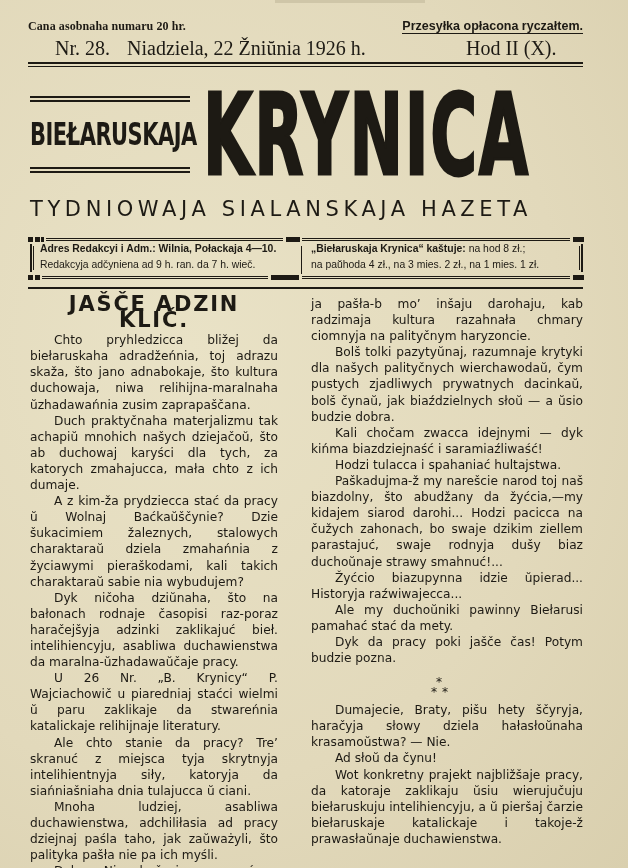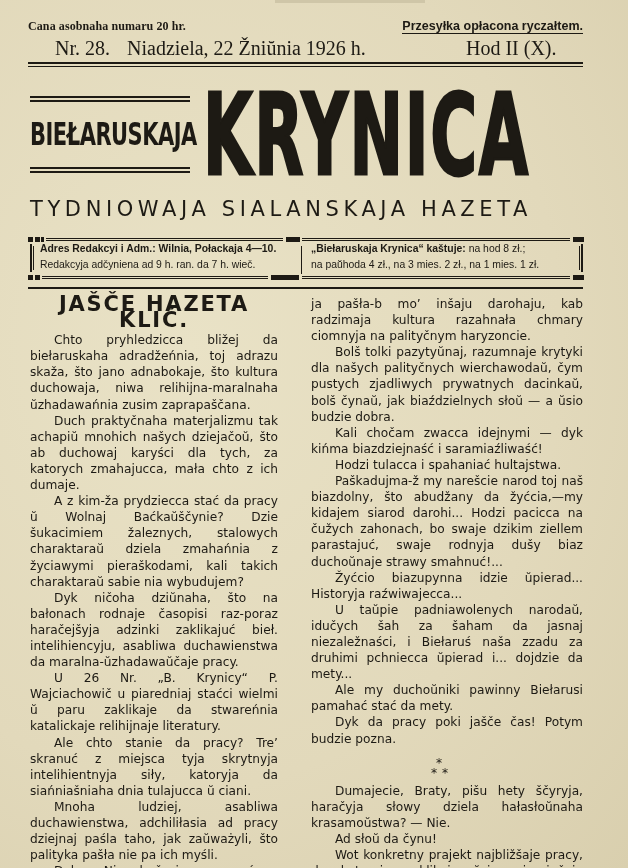--- a/index.html
+++ b/index.html
@@ -101,40 +101,39 @@
   <div class="sq" style="left:7px;top:38px;"></div>
   <div class="hline" style="left:14px;top:39px;width:226px;"></div>
   <div class="sq" style="left:243px;top:38px;width:28px;"></div>
   <div class="hline" style="left:274px;top:39px;width:268px;"></div>
   <div class="sq" style="left:545px;top:38px;width:11px;"></div>
 </div>
 
 <div class="rule-double" style="top:287px;height:3px;border-bottom:none;"></div>
 
 <div class="col" style="left:30px;top:296px;width:248px;">
-  <h1 class="headline">JAŠČE HAZETA KLIČ.</h1>
+  <h1 class="headline">JAŠČE ADZIN KLIČ.</h1>
   <p>Chto pryhledzicca bližej da biełaruskaha adradžeńnia, toj adrazu skaža, što jano adnabokaje, što kultura duchowaja, niwa relihijna-maralnaha ŭzhadawańnia zusim zaprapaščana.</p>
   <p>Duch praktyčnaha materjalizmu tak achapiŭ mnohich našych dziejačoŭ, što ab duchowaj karyści dla tych, za katorych zmahajucca, mała chto z ich dumaje.</p>
   <p>A z kim-ža prydziecca stać da pracy ŭ Wolnaj Baćkaŭščynie? Dzie šukacimiem žaleznych, stalowych charaktaraŭ dziela zmahańnia z žyciawymi pieraškodami, kali takich charaktaraŭ sabie nia wybudujem?</p>
   <p>Dyk ničoha dziŭnaha, što na bałonach rodnaje časopisi raz-poraz haračejšyja adzinki zaklikajuć bieł. intelihiencyju, asabliwa duchawienstwa da maralna-ŭzhadawaŭčaje pracy.</p>
   <p>U 26 Nr. „B. Krynicy“ P. Wajciachowič u piaredniaj staćci wielmi ŭ paru zaklikaje da stwareńnia katalickaje relihijnaje literatury.</p>
   <p>Ale chto stanie da pracy? Tre’ skranuć z miejsca tyja skrytnyja intelihientnyja siły, katoryja da siańniašniaha dnia tulajucca ŭ ciani.</p>
   <p>Mnoha ludziej, asabliwa duchawienstwa, adchiliłasia ad pracy dziejnaj paśla taho, jak zaŭważyli, što palityka pašła nie pa ich myśli.</p>
   <p>Dobra. Nia chočacie pracawać na niwie palityčnaj, to biareciesia-ž za pracu nawukowuju, literaturnuju, maralna - praświetnuju.</p>
 
 </div>
 
 <div class="col" style="left:311px;top:296px;width:272px;">
   <p class="noind">ja pašła-b mo’ inšaju darohaju, kab radzimaja kultura razahnała chmary ciomnyja na palityčnym haryzoncie.</p>
   <p>Bolš tolki pazytyŭnaj, razumnaje krytyki dla našych palityčnych wierchawodaŭ, čym pustych zjadliwych prywatnych dacinkaŭ, bolš čynaŭ, jak biaździelnych słoŭ — a ŭsio budzie dobra.</p>
   <p>Kali chočam zwacca idejnymi — dyk kińma biazdziejnaść i saramiaźliwaść!</p>
   <p>Hodzi tulacca i spahaniać hultajstwa.</p>
   <p>Paškadujma-ž my narešcie narod toj naš biazdolny, što abudžany da žyćcia,—my kidajem siarod darohi... Hodzi pacicca na čužych zahonach, bo swaje dzikim ziellem parastajuć, swaje rodnyja dušy biaz duchoŭnaje strawy smahnuć!...</p>
   <p>Žyćcio biazupynna idzie ŭpierad... Historyja raźwiwajecca...</p>
-  <p>U taŭpie padniawolenych narodaŭ, idučych šah za šaham da jasnaj niezaležnaści, i Biełaruś naša zzadu za druhimi pchniecca ŭpierad i... dojdzie da mety...</p>
   <p>Ale my duchoŭniki pawinny Biełarusi pamahać stać da mety.</p>
   <p>Dyk da pracy poki jašče čas! Potym budzie pozna.</p>
   <div class="stars">
     <span style="position:absolute;left:125px;top:8px;">*</span>
     <span style="position:absolute;left:120px;top:18px;">*</span>
     <span style="position:absolute;left:131px;top:18px;">*</span>
   </div>
   <p>Dumajecie, Braty, pišu hety ščyryja, haračyja słowy dziela hałasłoŭnaha krasamoŭstwa? — Nie.</p>
   <p>Ad słoŭ da čynu!</p>
   <p>Wot konkretny prajekt najbližšaje pracy, da katoraje zaklikaju ŭsiu wierujučuju biełaruskuju intelihiencyju, a ŭ pieršaj čarzie biełaruskaje katalickaje i takoje-ž prawasłaŭnaje duchawienstwa.</p>

